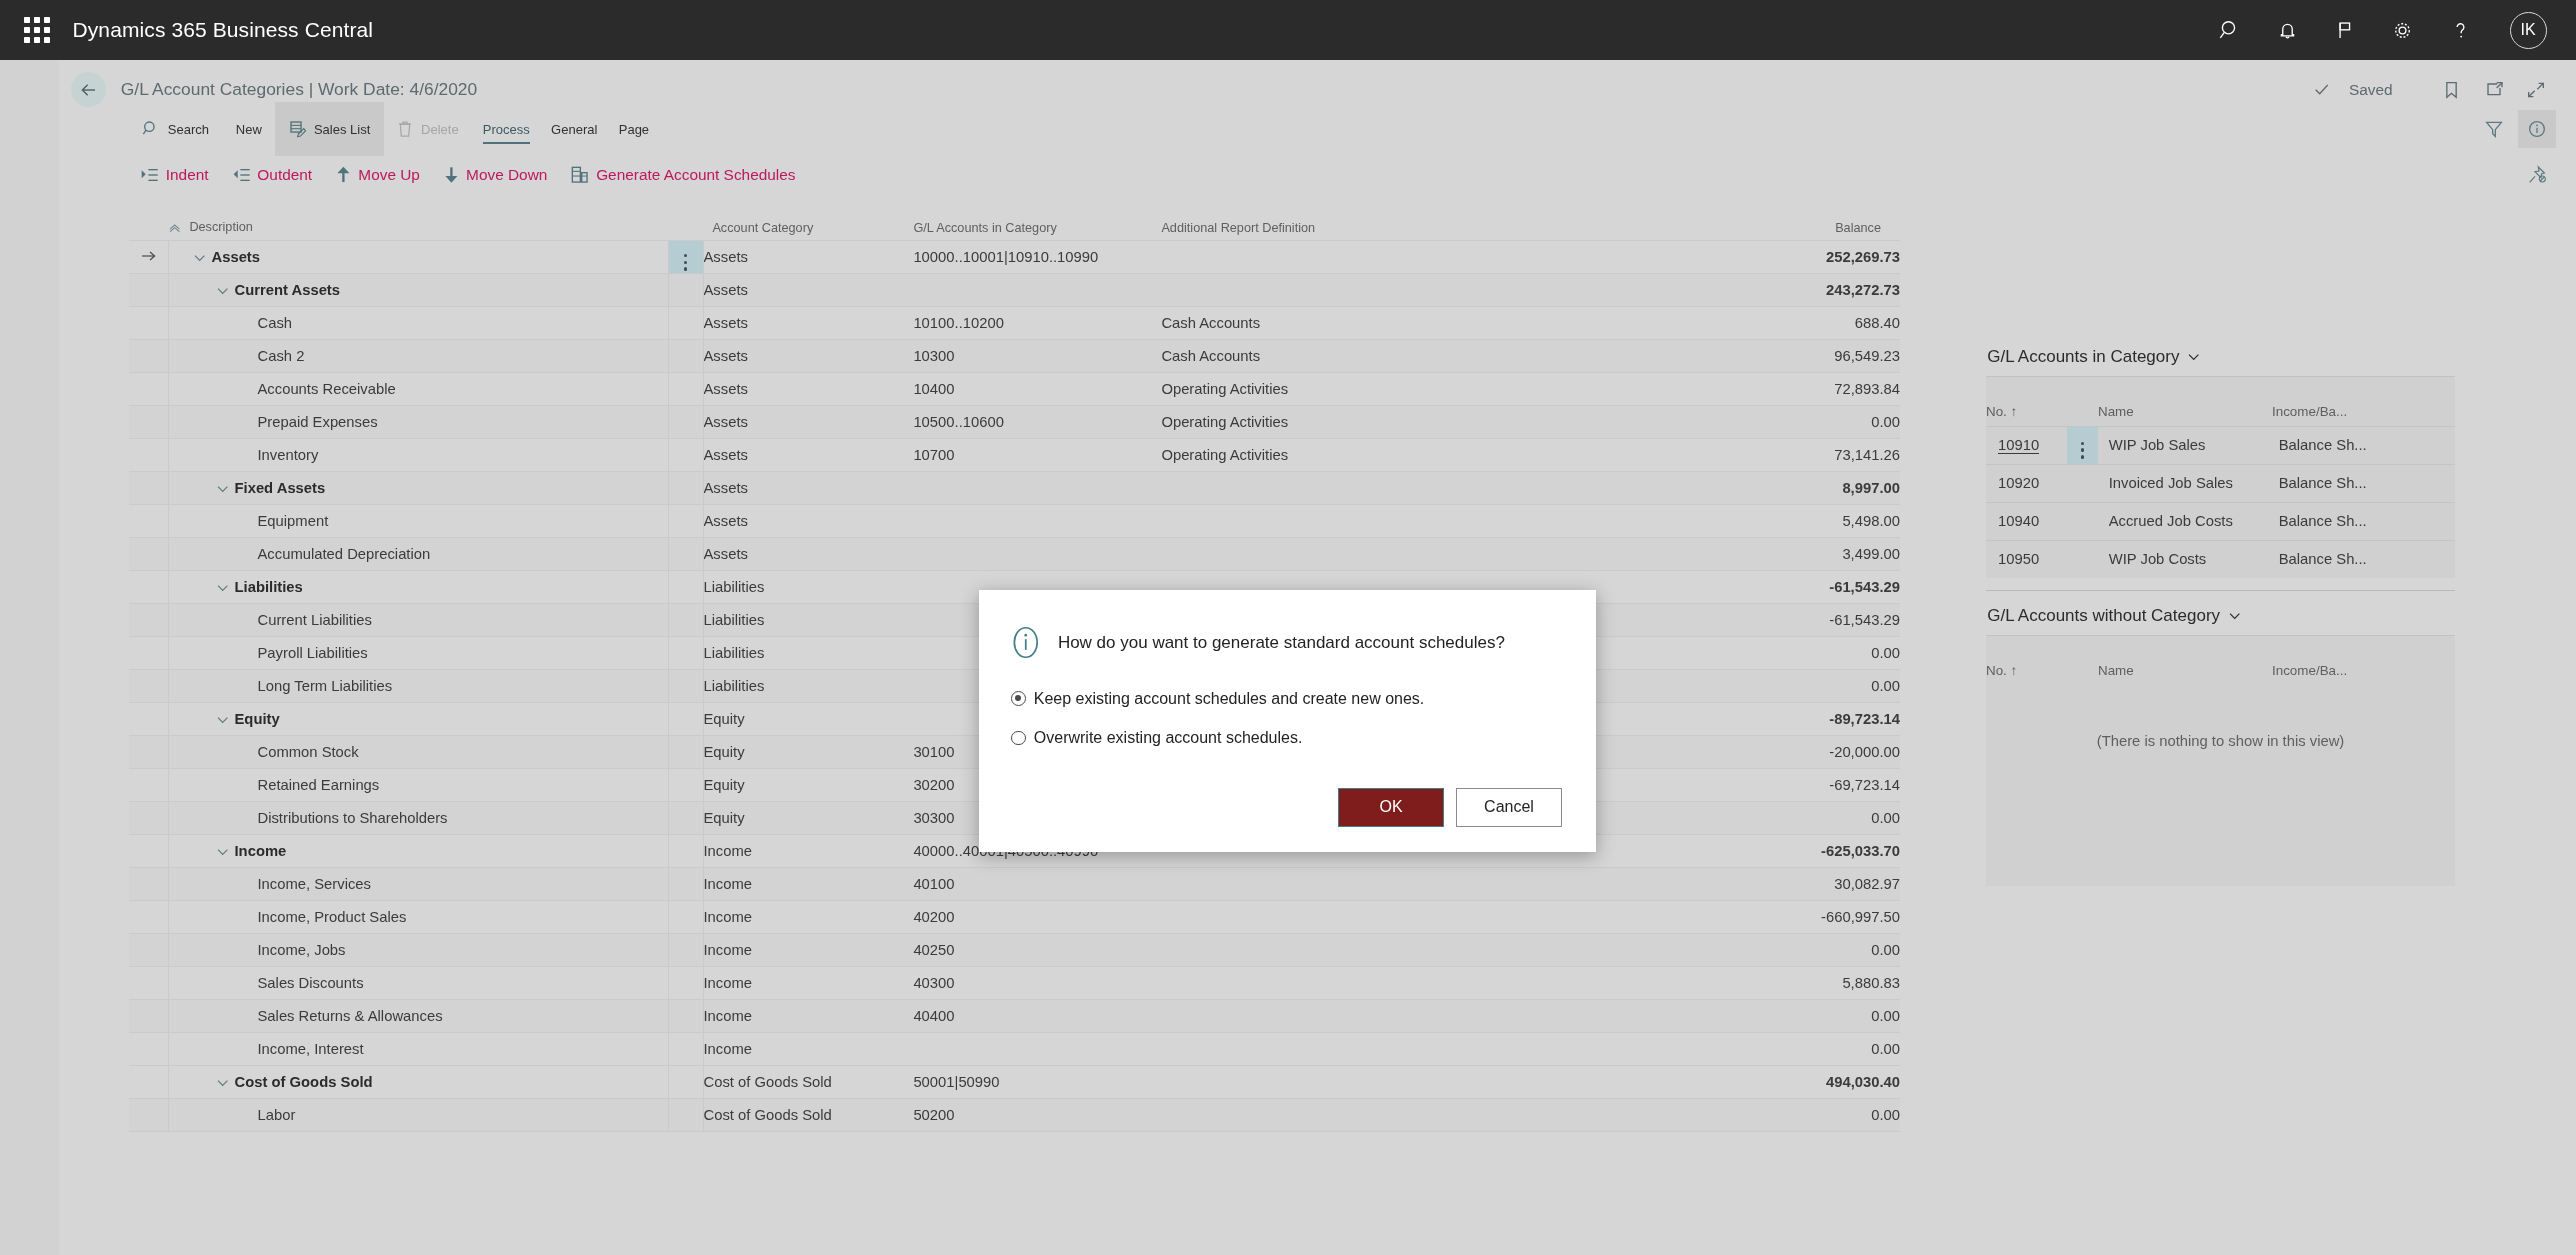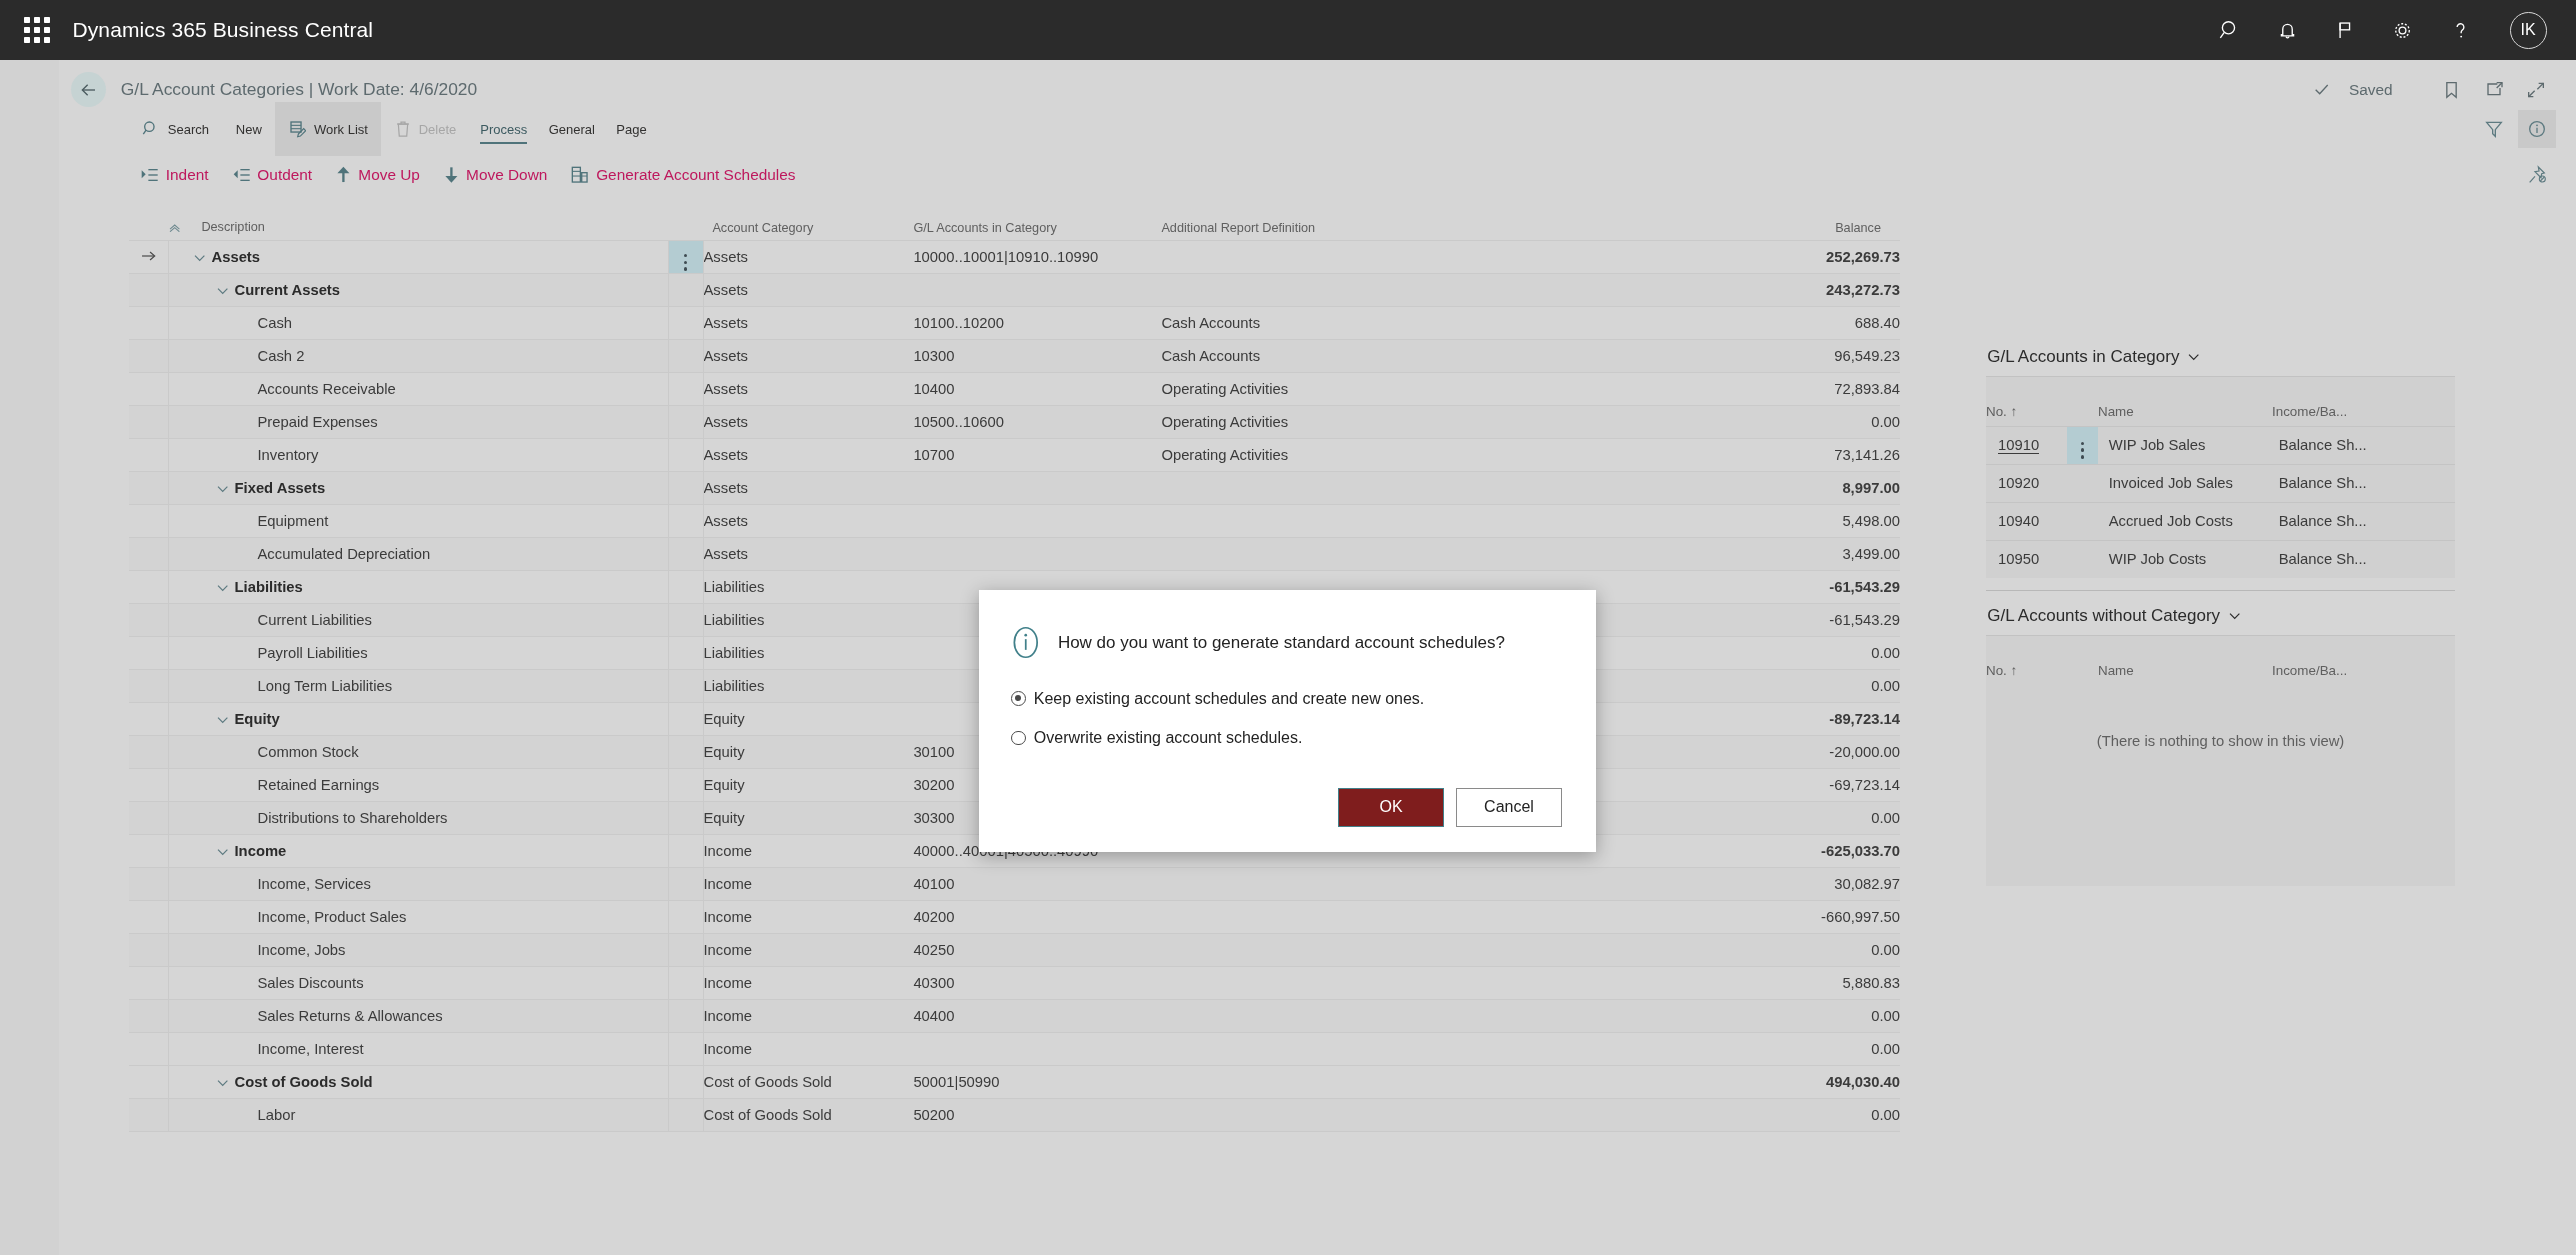--- a/index.html
+++ b/index.html
@@ -415,21 +415,21 @@
     <div class="ribitem">
       <span>New</span>
     </div>
     <div class="ribitem sel">
       <svg width="17.4" height="17.4" viewBox="0 0 26 26">
           <rect x="3" y="3" width="15" height="15" fill="none" stroke="#4f737a" stroke-width="2"></rect>
           <line x1="3" y1="8" x2="18" y2="8" stroke="#4f737a" stroke-width="1.6"></line>
           <line x1="3" y1="13" x2="18" y2="13" stroke="#4f737a" stroke-width="1.6"></line>
           <path d="M14 21l8-8 3 3-8 8-4 1z" fill="none" stroke="#4f737a" stroke-width="1.8"></path>
         </svg>
-      <span>Work List</span>
+      <span>Sales List</span>
     </div>
     <div class="ribitem disabled">
       <svg width="16" height="17.4" viewBox="0 0 24 26">
           <path d="M5 6h14l-1.4 18H6.4z" fill="none" stroke="#a6a6a6" stroke-width="1.8"></path>
           <line x1="3" y1="6" x2="21" y2="6" stroke="#a6a6a6" stroke-width="1.8"></line>
           <path d="M9 6V3h6v3" fill="none" stroke="#a6a6a6" stroke-width="1.8"></path>
         </svg>
       <span>Delete</span>
     </div>
     <div class="ribitem tab active">
@@ -512,21 +512,21 @@
     </div>
   </div>
 
   <div class="listarea">
     <div class="grid">
       <table class="gl">
         <thead>
           <tr>
             <th style="width:39px"></th>
             <th style="width:500px">
-              <span style="display:inline-flex;align-items:center;gap:20px;">
+              <span style="display:inline-flex;align-items:center;gap:8px;">
                 <svg width="13.4" height="9.4" viewBox="0 0 20 14">
                     <polyline points="3,9 10,3 17,9" fill="none" stroke="#6f8a90" stroke-width="1.6"></polyline>
                     <polyline points="3,13 10,7 17,13" fill="none" stroke="#6f8a90" stroke-width="1.6"></polyline>
                   </svg>
                 <span>Description</span>
               </span>
             </th>
             <th style="width:35px"></th>
             <th style="width:201px;padding-left:9.4px">Account Category</th>
             <th style="width:248px">G/L Accounts in Category</th>

